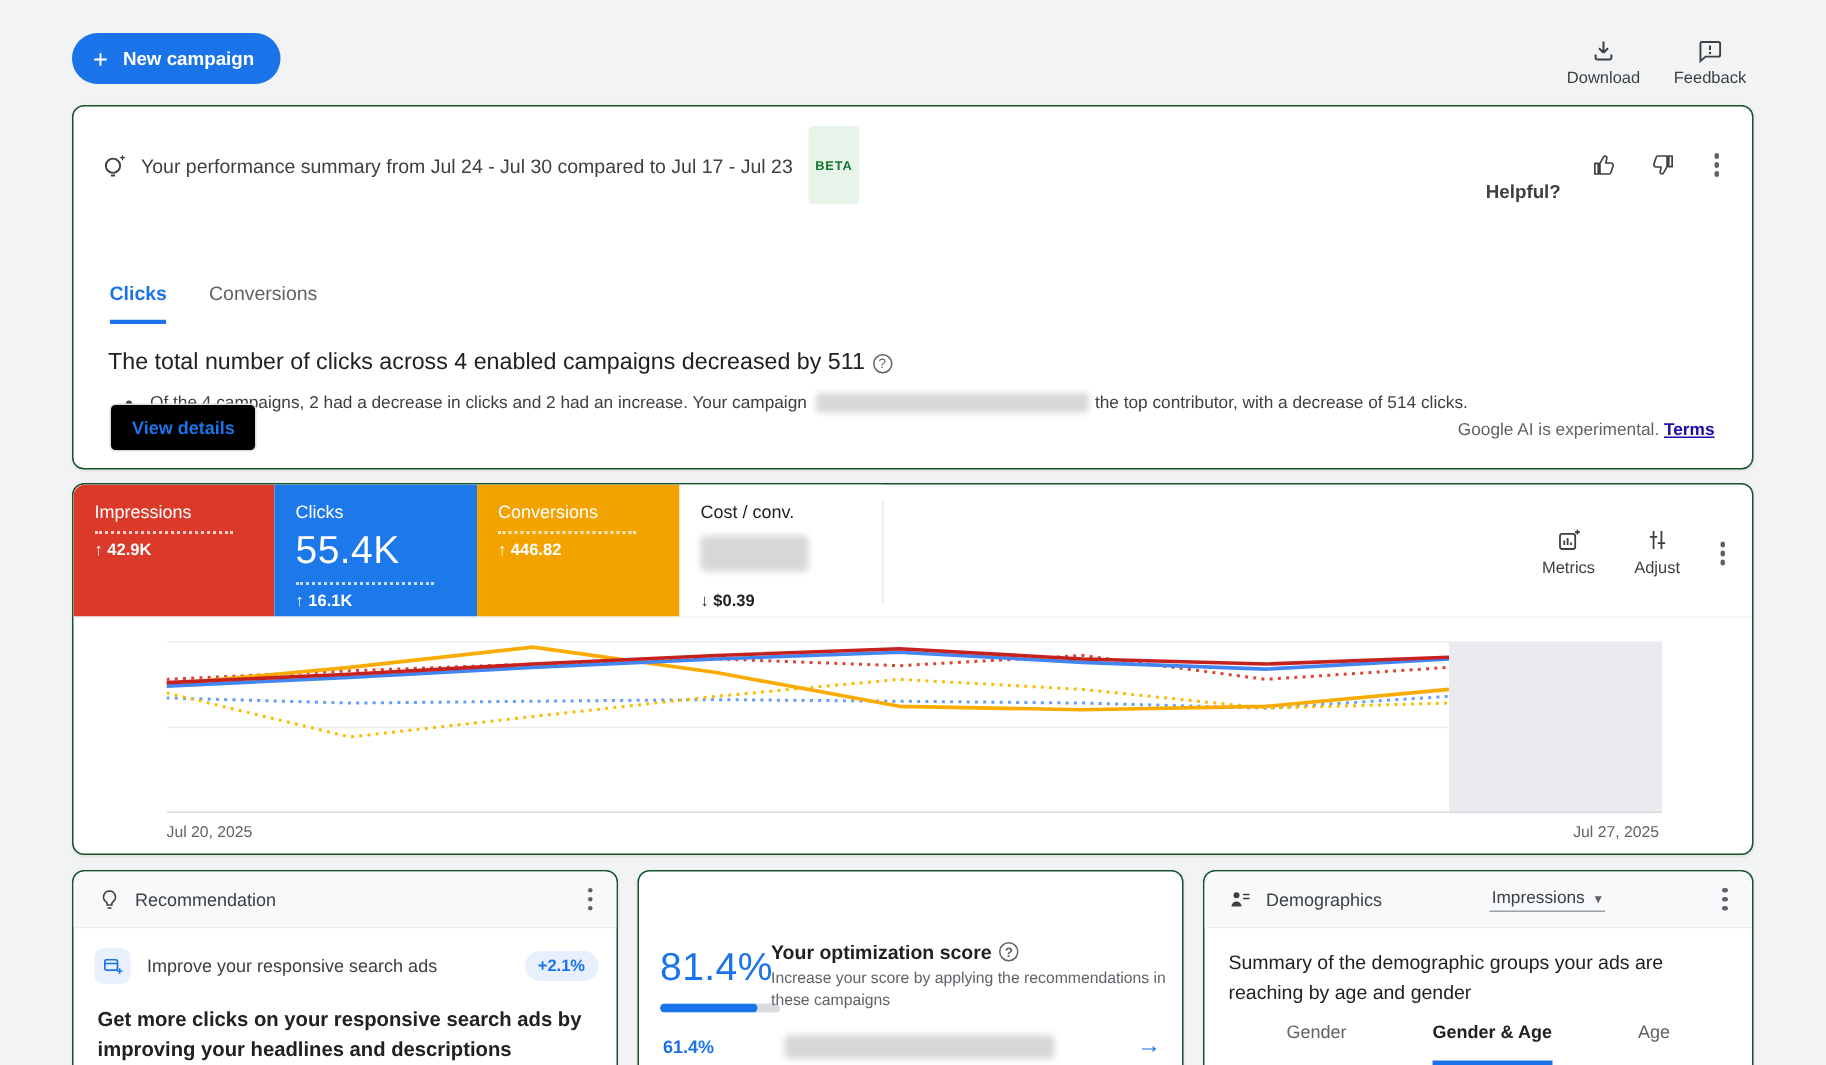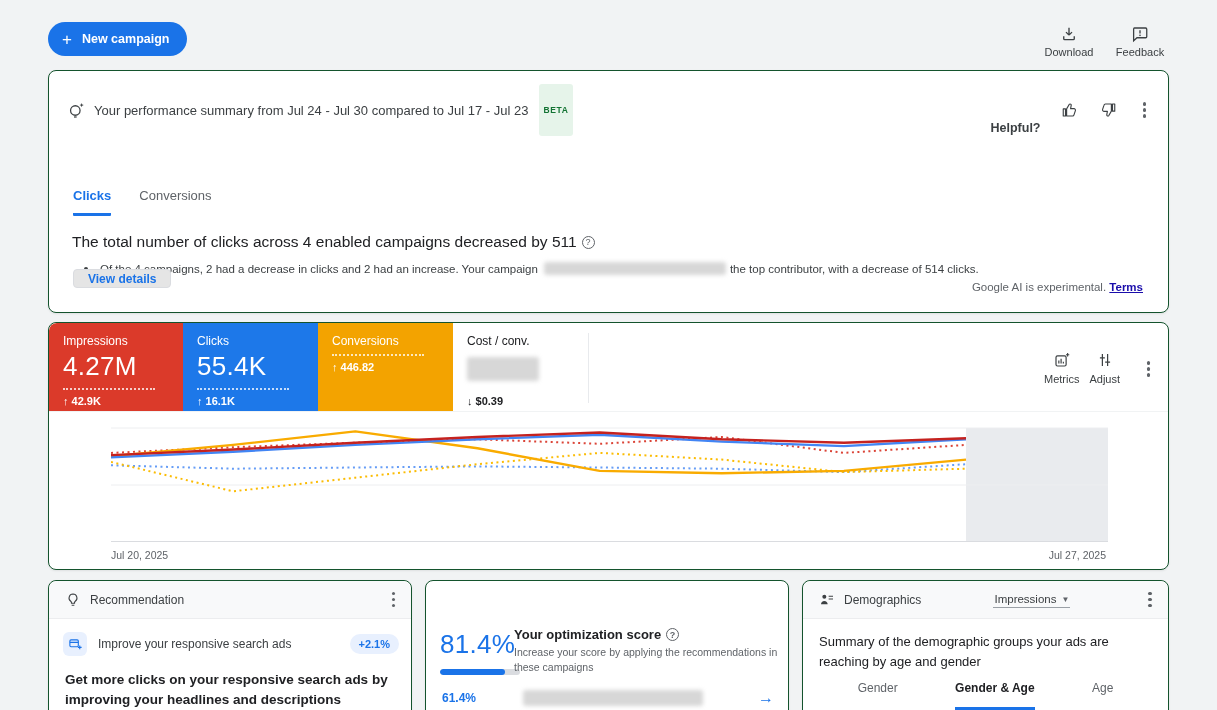--- a/index.html
+++ b/index.html
@@ -55,40 +55,40 @@
   .s-right { margin-left: auto; display: flex; align-items: center; gap: 20px; }
   .s-right .helpful { font-size: 12.5px; font-weight: bold; color: #3C4043; margin-top: 36px; }
   .thumb { cursor: pointer; display: inline-flex; }
   .tabs { position: absolute; left: 24px; top: 117px; display: flex; gap: 28px; }
   .tab { font-size: 13px; color: #5F6368; padding-bottom: 10px; cursor: pointer; }
   .tab.active { color: #1A73E8; font-weight: bold; border-bottom: 3px solid #1A73E8; border-radius: 0 0 1px 1px; }
   .s-headline { position: absolute; left: 23px; top: 94px; margin-top: 68px; font-size: 15.5px; color: #202124; display: flex; align-items: center; }
   .s-bullet { position: absolute; left: 35px; top: 191px; font-size: 11.5px; color: #3C4043; display: flex; align-items: center; }
   .s-bullet .dot { width: 4px; height: 4px; background: #3C4043; border-radius: 50%; margin-right: 12px; flex: none; }
   .btn-view {
-    position: absolute; left: 24px; top: 198px; height: 19px;
-    padding: 0 14px; background: #e5e5e5; border: 1px solid #DADCE0; border-radius: 4px;
+    position: absolute; left: 24px; top: 198px; height: 32px;
+    padding: 0 14px; background: #000000; border: 1px solid #DADCE0; border-radius: 4px;
     color: #1A73E8; font-size: 12px; font-weight: bold; line-height: 18px;
     font-family: "Liberation Sans", sans-serif; cursor: pointer;
   }
   .s-footer { position: absolute; right: 25px; top: 210px; font-size: 11.5px; color: #5F6368; }
   .s-footer a { color: #1A0DAB; font-weight: bold; }
   
   .card-metrics { left: 48px; top: 322px; width: 1121px; height: 248px; overflow: hidden; }
   .tiles { position: absolute; left: 0; top: 0; display: flex; }
   .tile { width: 135px; height: 88px; padding: 11px 0 0 14px; cursor: pointer; }
   .tile:first-child { width: 134px; border-top-left-radius: 8px; }
   .tile .t-label { font-size: 12px; }
   .tile .t-value { font-size: 26px; letter-spacing: .3px; margin-top: 3px; }
   .tile .t-sep { width: 92px; border-top: 2px dotted rgba(255,255,255,.75); margin: 6px 0 5px; }
   .tile.cost .t-sep { border-top-color: transparent; }
   .tile .t-delta { font-size: 11px; font-weight: bold; }
   .tile-divider { position: absolute; left: 539px; top: 10px; height: 70px; width: 1px; background: #E8EAED; }
   .row-divider { position: absolute; left: 0; right: 0; top: 88px; height: 1px; background: #F1F3F4; }
-  .ma-cluster { position: absolute; right: 48px; top: 28px; display: flex; gap: 10px; }
+  .ma-cluster { position: absolute; right: 48px; top: 28px; display: flex; gap: 26px; }
   .ma-btn { display: flex; flex-direction: column; align-items: center; gap: 4px; font-size: 11px; color: #3C4043; cursor: pointer; }
   .card-metrics > .dots { position: absolute; right: 12px; top: 34px; }
   .chart-wrap { position: absolute; left: 62px; top: 103px; width: 997px; height: 118px; }
   .x-label { position: absolute; top: 226px; font-size: 10.5px; color: #5F6368; }
   .x-label.left { left: 62px; }
   .x-label.right { right: 62px; }
   
   .card-bottom { top: 580px; height: 185px; overflow: hidden; }
   .card-rec  { left: 48px;  width: 364px; }
   .card-opt  { left: 425px; width: 364px; }
@@ -201,21 +201,20 @@
   <div class="s-footer">
     <span>Google AI is experimental.</span>
     <a href="#">Terms</a>
   </div>
 </div>
 
 <div class="card card-metrics">
   <div class="tiles">
     <div class="tile" style="background: rgb(219, 58, 42); color: rgb(255, 255, 255);">
       <div class="t-label">Impressions</div>
-      <div class="t-value">4.27M</div>
       <div class="t-sep"></div>
       <div class="t-delta"><span>↑</span> <span>42.9K</span></div>
     </div>
     <div class="tile" style="background: rgb(29, 120, 233); color: rgb(255, 255, 255);">
       <div class="t-label">Clicks</div>
       <div class="t-value">55.4K</div>
       <div class="t-sep"></div>
       <div class="t-delta"><span>↑</span> <span>16.1K</span></div>
     </div>
     <div class="tile" style="background: rgb(243, 163, 0); color: rgb(255, 255, 255);">

